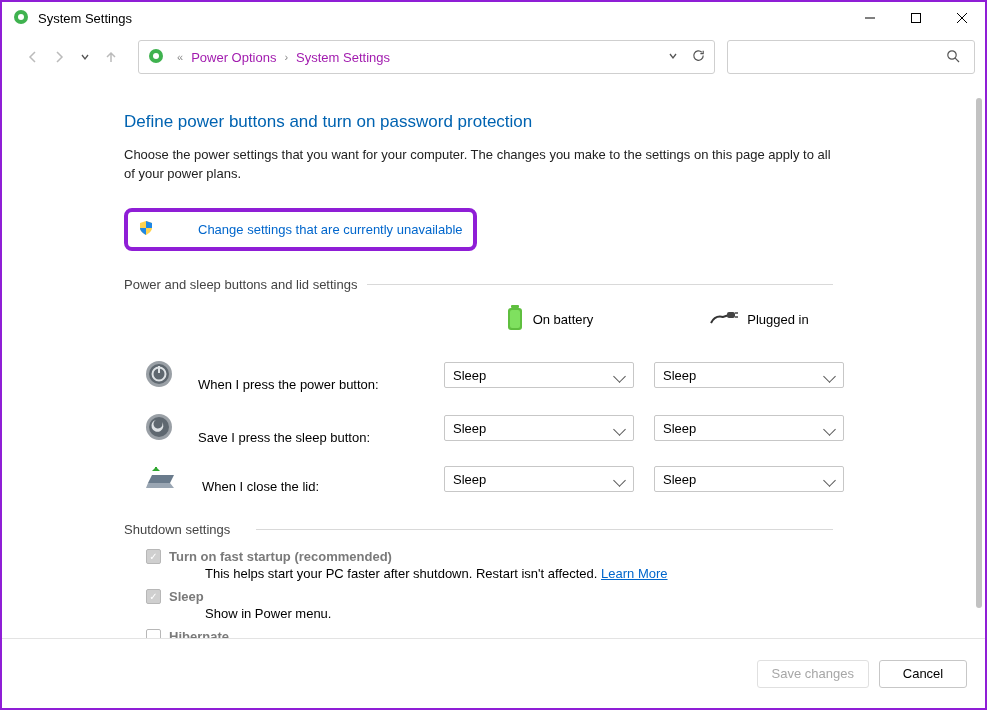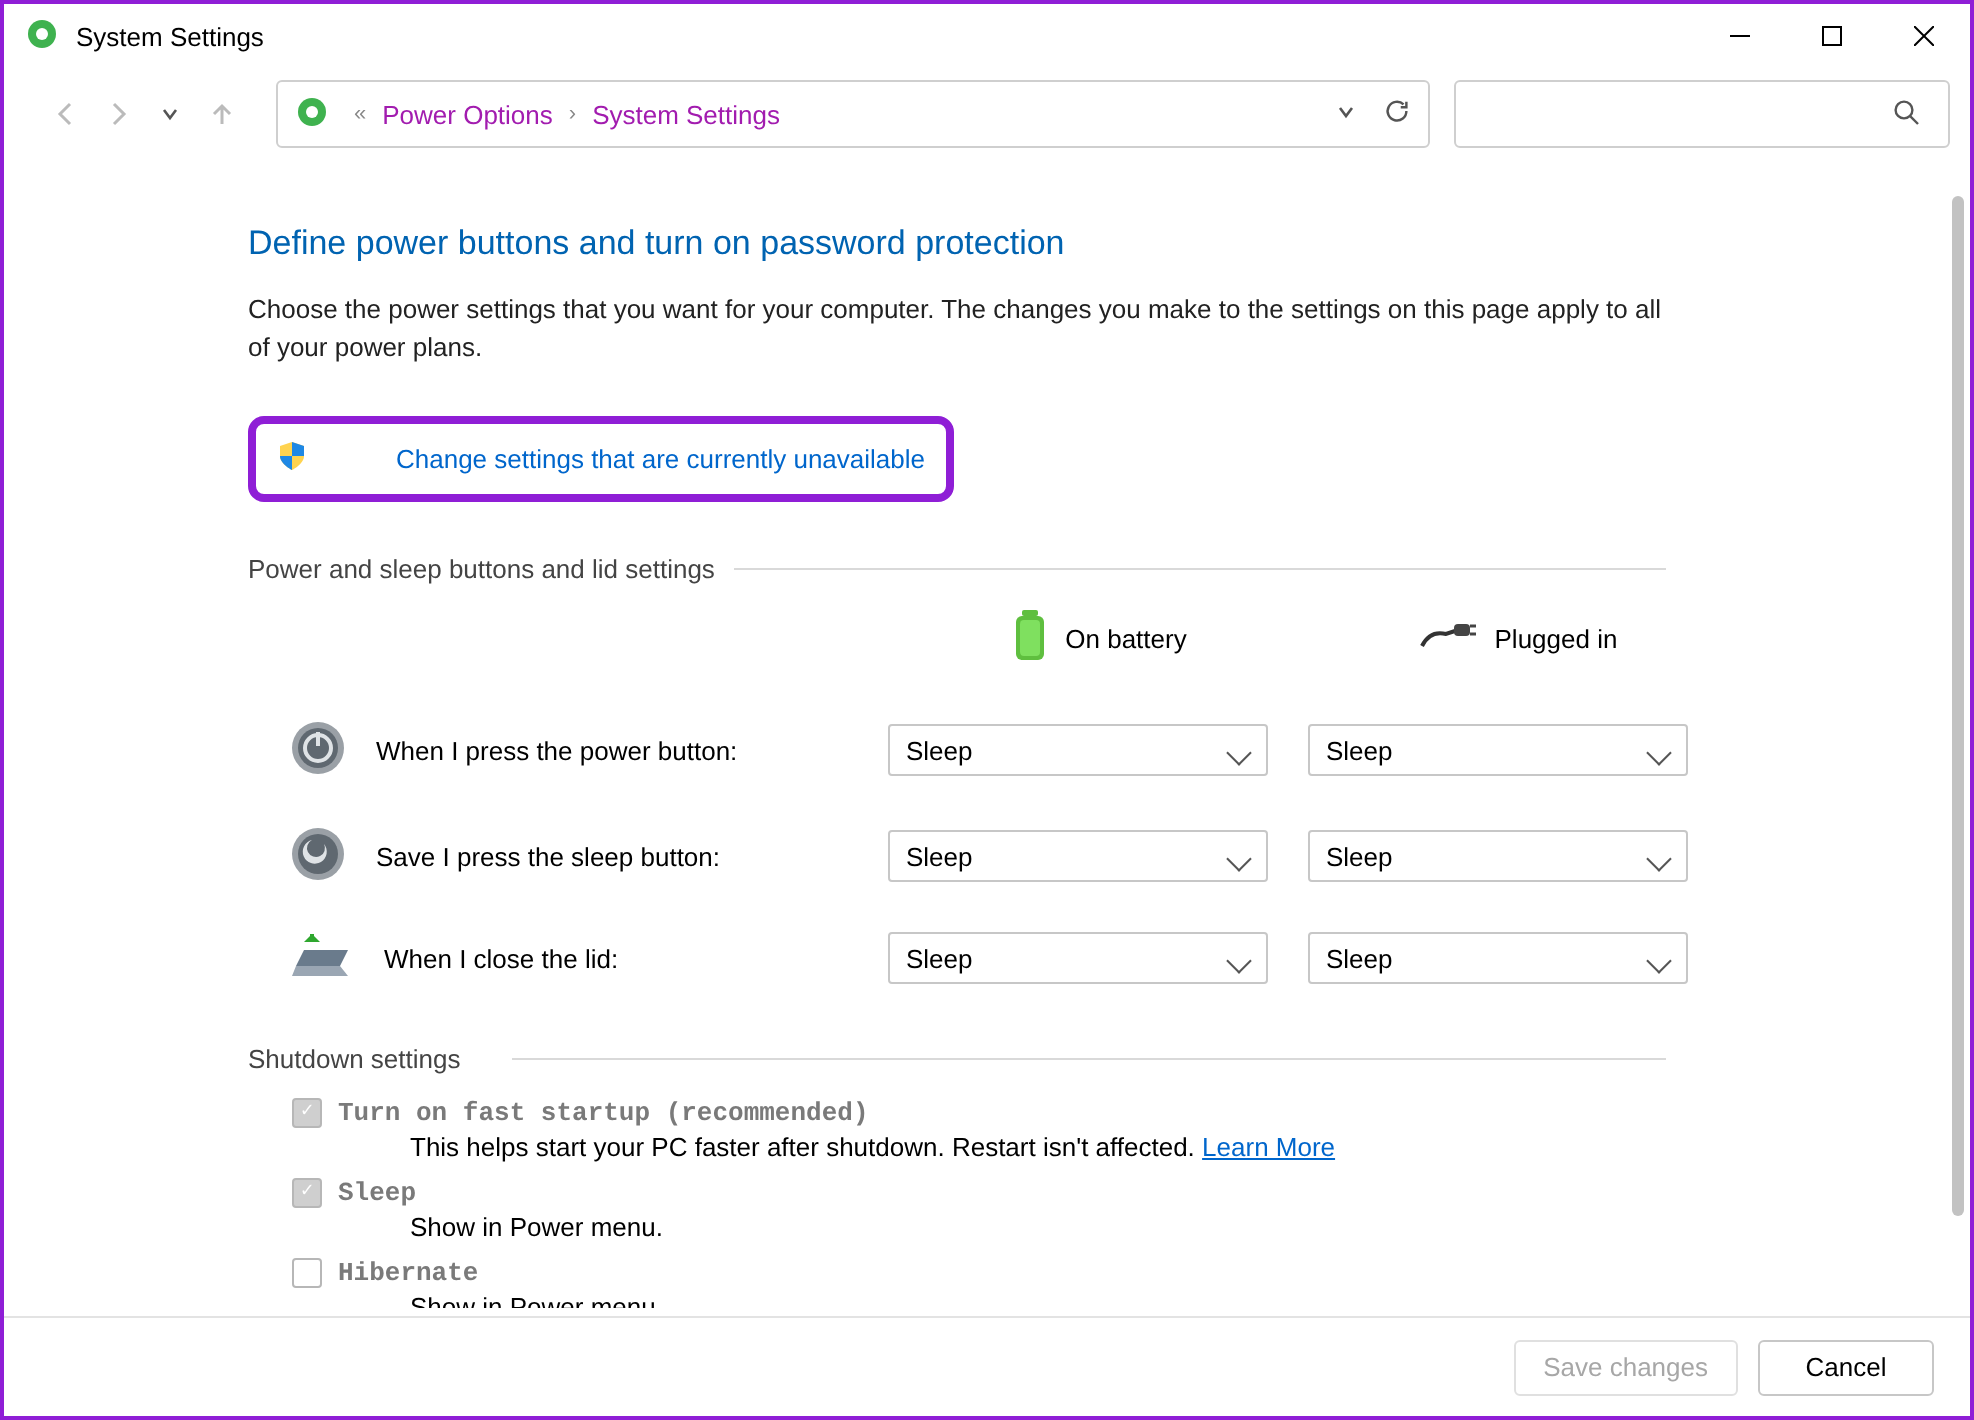--- a/index.html
+++ b/index.html
@@ -32,38 +32,38 @@
 
 .changelink { display: inline-flex; align-items: center; border: 4px solid #8f1ed6; border-radius: 8px; padding: 8px 10px; margin-top: 2px; margin-bottom: 18px; }
 .changelink .shield { margin-right: 8px; }
 .changelink a { color: #0066cc; text-decoration: none; font-size: 13px; margin-left: 36px; }
 
 .section-hdr { display: flex; align-items: center; margin: 8px 0 12px 0; color: #444; font-size: 13px; }
 .section-hdr .line { flex: 1; height: 1px; background: #d9d9d9; margin-left: 10px; }
 
 .cols { display: grid; grid-template-columns: 300px 210px 210px; column-gap: 0; row-gap: 20px; align-items: center; margin-left: 20px; }
 .cols .colhead { display: flex; align-items: center; justify-content: center; gap: 8px; color: #000; padding-bottom: 4px; }
-.cols .rowlabel { display: flex; align-items: center; gap: 14px; color: #000; }
+.cols .rowlabel { display: flex; align-items: flex-end; gap: 24px; color: #000; }
 .cols select, .faux-select { width: 190px; height: 26px; border: 1px solid #c7c7c7; border-radius: 2px; padding: 2px 8px; font-family: inherit; font-size: 13px; background: #fff; appearance: none; -webkit-appearance: none; position: relative; }
 .sel-wrap { position: relative; width: 190px; }
 .sel-wrap::after { content: ""; position: absolute; right: 10px; top: 10px; width: 8px; height: 8px; border-right: 1px solid #555; border-bottom: 1px solid #555; transform: rotate(45deg); pointer-events: none; }
 
 .shutdown { margin-top: 28px; gap: 16px; }
 .chk-row { margin: 8px 0 0 22px; }
-.chk-row label { display: flex; align-items: flex-end; gap: 8px; font-family: Liberation Mono, monospace; }
+.chk-row label { display: flex; align-items: flex-end; gap: 8px; }
 .chk { width: 15px; height: 15px; border: 1px solid #b7b7b7; border-radius: 2px; display: inline-flex; align-items: center; justify-content: center; background: #fff; }
 .chk.checked-disabled { background: #cfcfcf; color: #fff; border-color: #b7b7b7; }
 .chk.checked-disabled::after { content: "✓"; font-size: 10px; color: #fff; }
 .chk-label { font-weight: 600; color: #7a7a7a; }
 .chk-desc { margin-left: 59px; color: #000; margin-top: 2px; }
 .chk-desc a { color: #0066cc; text-decoration: underline; }
 .chk-label.unchecked { color: #7a7a7a; font-weight: 600; }
 
 
-.footer { position: absolute; bottom: 0; left: 0; right: 0; height: 50px; border-top: 1px solid #e3e3e3; display: flex; align-items: center; justify-content: flex-end; padding-right: 18px; gap: 10px; background: #fff; }
+.footer { position: absolute; bottom: 0; left: 0; right: 0; height: 70px; border-top: 1px solid #e3e3e3; display: flex; align-items: center; justify-content: flex-end; padding-right: 18px; gap: 10px; background: #fff; }
 .btn { min-width: 88px; height: 28px; border: 1px solid #c7c7c7; border-radius: 3px; background: #fff; font-family: inherit; font-size: 13px; padding: 0 14px; cursor: default; }
 .btn.disabled { color: #a7a7a7; border-color: #e0e0e0; }
 
 
 .scrollhint { position: absolute; right: 3px; top: 96px; width: 6px; height: 510px; background: #c2c2c2; border-radius: 3px; }
 </style>
 </head>
 <body>
 
 <div class="titlebar">

